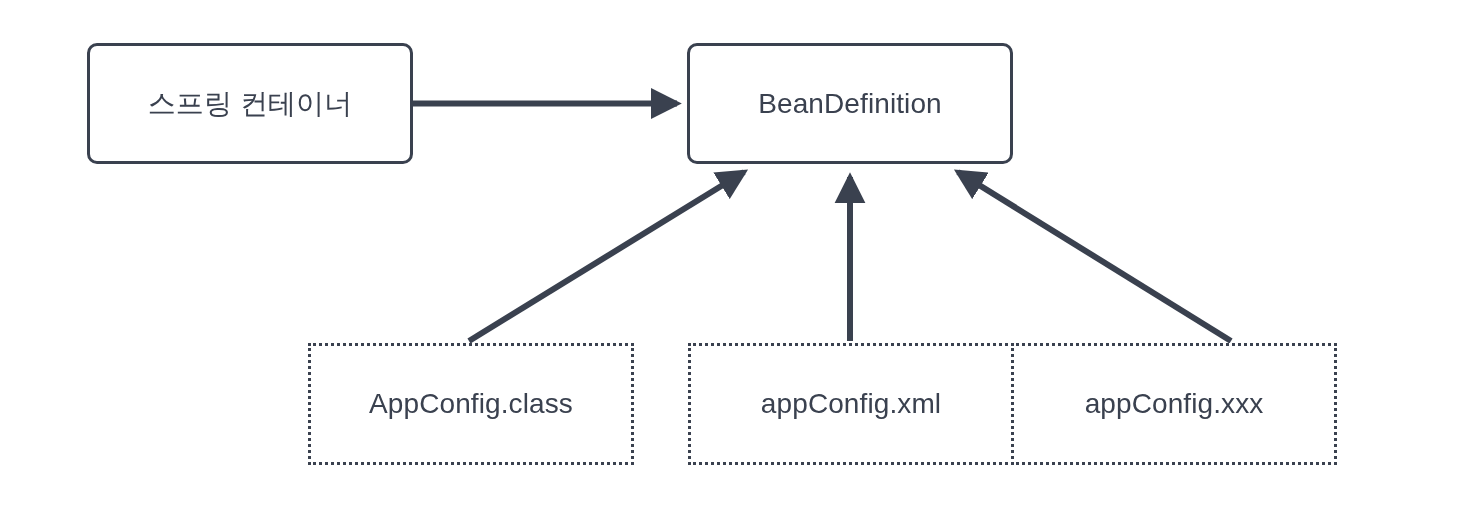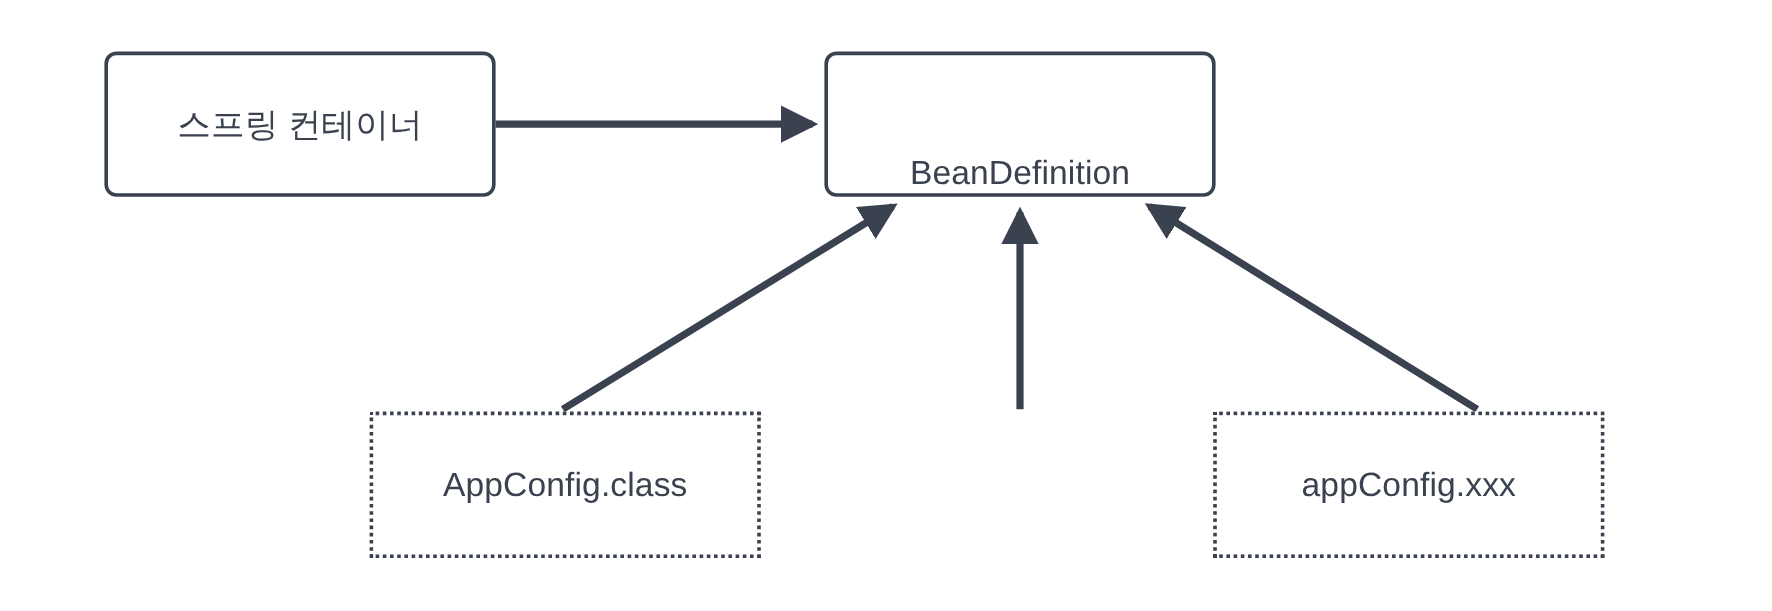--- a/index.html
+++ b/index.html
@@ -45,21 +45,21 @@
   .node.dotted {
     border: 3px dotted #3a414f;
     border-radius: 0;
     justify-content: center;
   }
   .node-label {
     display: block;
   }
   
   #node-spring-container { left: 87px;  top: 43px;  width: 326px; height: 121px; }
-  #node-bean-definition  { left: 687px; top: 43px;  width: 326px; height: 121px; align-items: flex-end; }
+  #node-bean-definition  { left: 687px; top: 43px;  width: 326px; height: 121px; }
   #node-appconfig-class  { left: 308px; top: 343px; width: 326px; height: 122px; }
   #node-appconfig-xml    { left: 688px; top: 343px; width: 326px; height: 122px; }
   #node-appconfig-xxx    { left: 1011px;top: 343px; width: 326px; height: 122px; }
 </style>
 </head>
 <body>
 
 <div id="canvas">
 
   <svg id="edges" viewBox="0 0 1477 509" width="1477" height="509" xmlns="http://www.w3.org/2000/svg">
@@ -83,18 +83,21 @@
   </div>
 
   <div class="node solid" id="node-bean-definition">
     <span class="node-label">BeanDefinition</span>
   </div>
 
   <div class="node dotted" id="node-appconfig-class">
     <span class="node-label">AppConfig.class</span>
   </div>
 
+  <div class="node dotted" id="node-appconfig-xml">
+    <span class="node-label">appConfig.xml</span>
+  </div>
 
   <div class="node dotted" id="node-appconfig-xxx">
     <span class="node-label">appConfig.xxx</span>
   </div>
 
 </div>
 
 </body></html>

